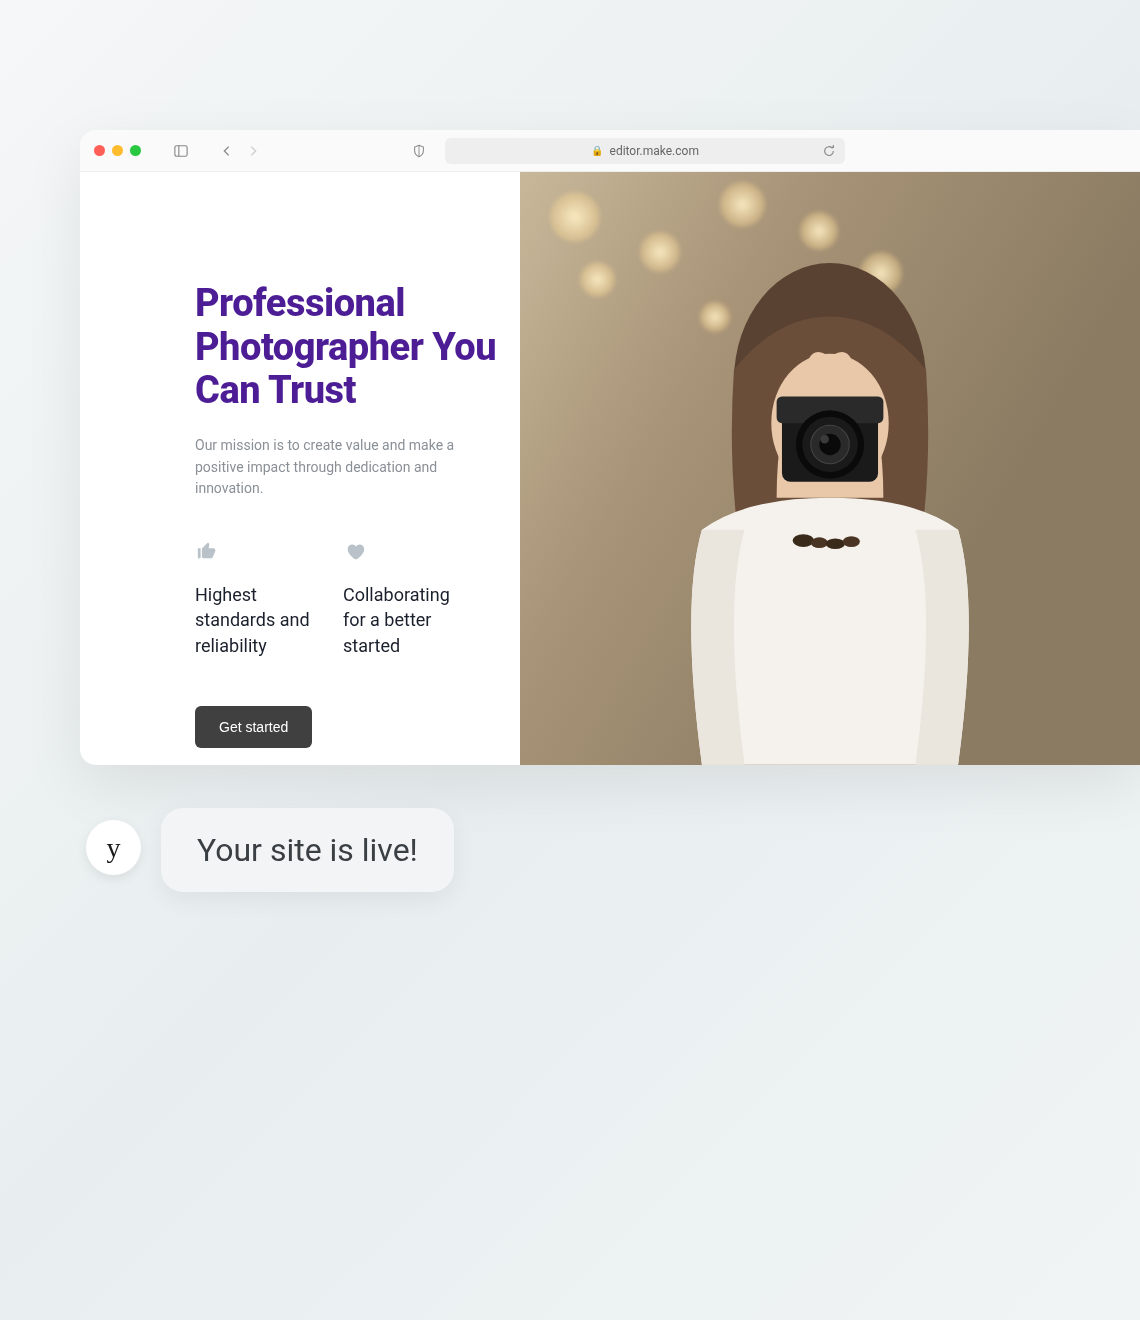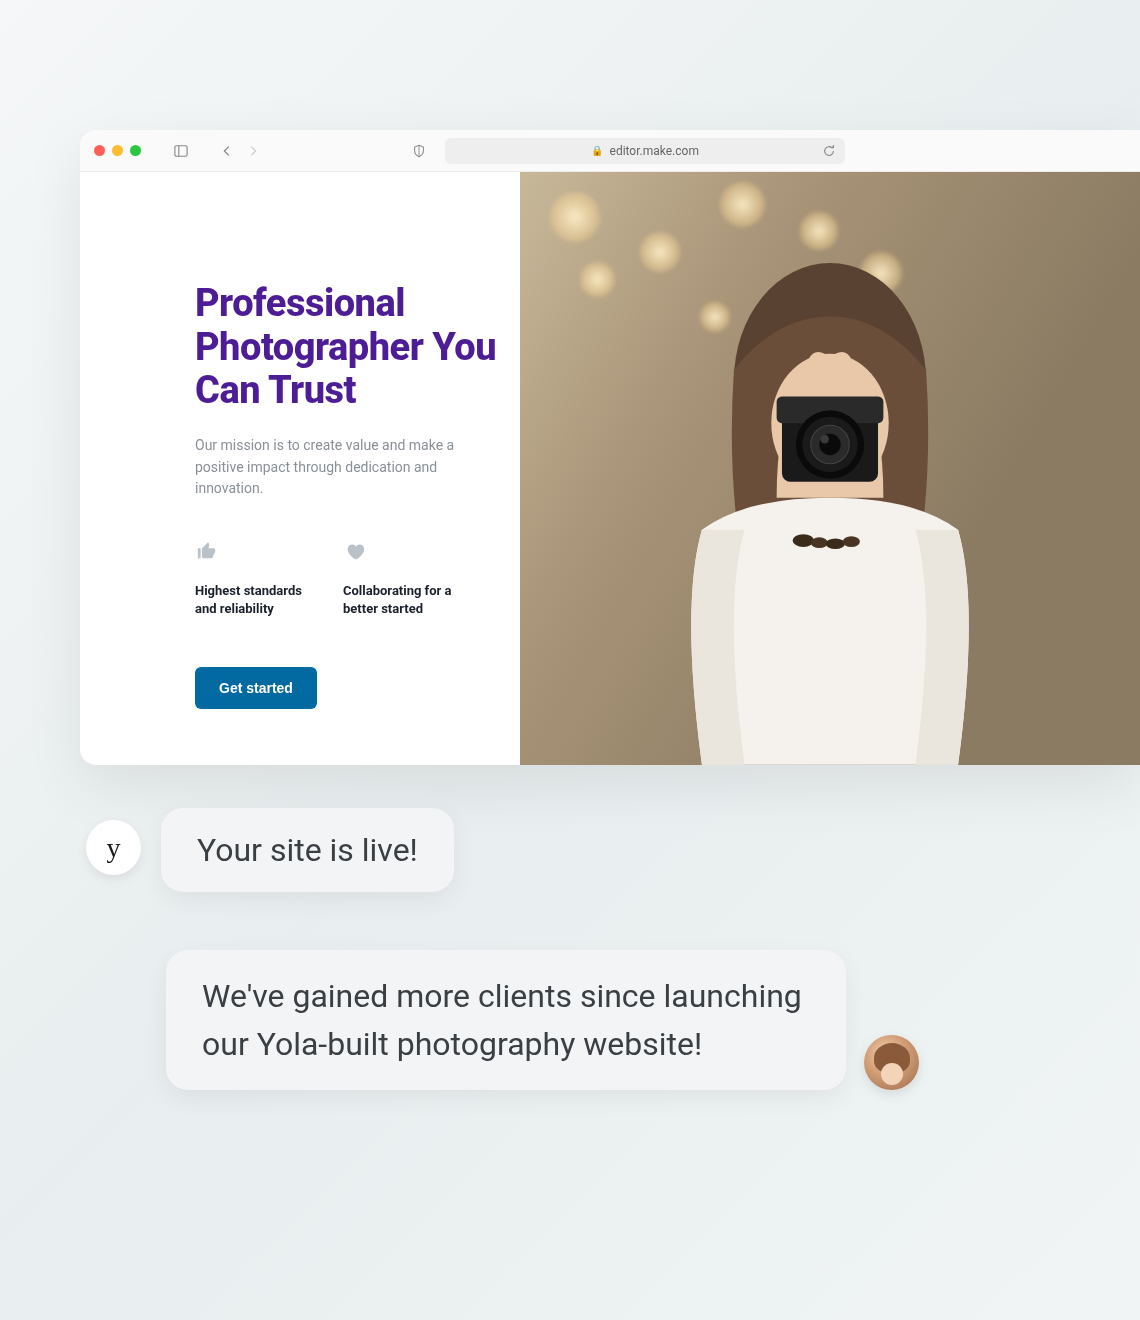--- a/index.html
+++ b/index.html
@@ -109,34 +109,34 @@
       max-width: 120px;
     }
 
     .feature .ficon {
       color: #b8c2c8;
       margin-bottom: 16px;
     }
     .feature .ficon svg { width: 24px; height: 22px; }
 
     .feature .flabel {
-      font-size: 13px;
-      font-weight: 700;
+      font-size: 18px;
+      font-weight: 400;
       color: #1a202c;
       line-height: 1.4;
     }
 
     .cta {
-      background: #0369a1;
+      background: #404040;
       color: #fff;
       border: none;
       padding: 13px 24px;
       border-radius: 6px;
       font-size: 14px;
-      font-weight: 700;
+      font-weight: 400;
       cursor: pointer;
     }
 
     .right-pane {
       flex: 1;
       background: linear-gradient(120deg, #c8b89a 0%, #a89478 30%, #8a7b62 70%);
       position: relative;
       overflow: hidden;
     }
 
@@ -358,18 +358,14 @@
 
 <div class="chat-area">
 
   <div class="chat-row">
     <div class="avatar-circle">
       <span class="y">y</span>
     </div>
     <div class="bubble small">Your site is live!</div>
   </div>
 
-  <div class="row2">
-    <div class="bubble">We've gained more clients since launching our Yola-built photography website!</div>
-    <div class="user-avatar"></div>
-  </div>
 
 </div>
 
 </body></html>

